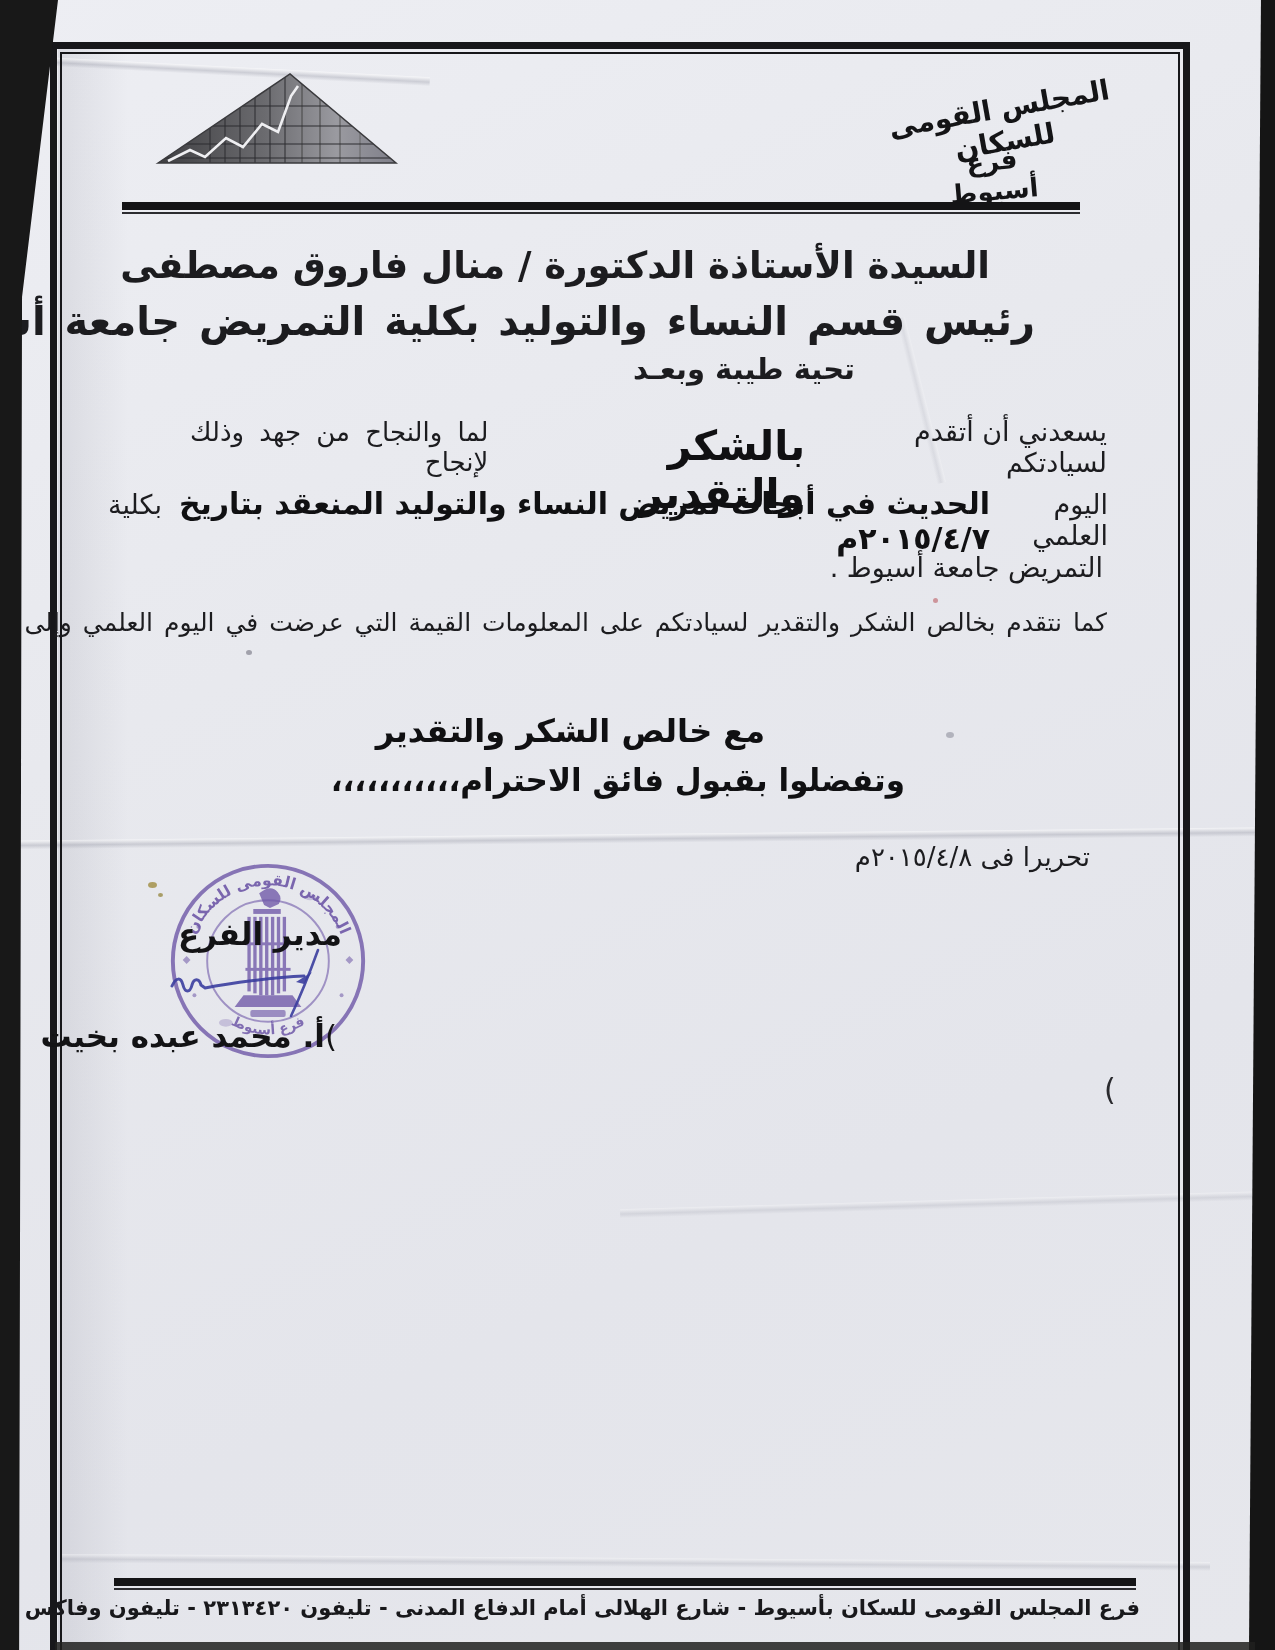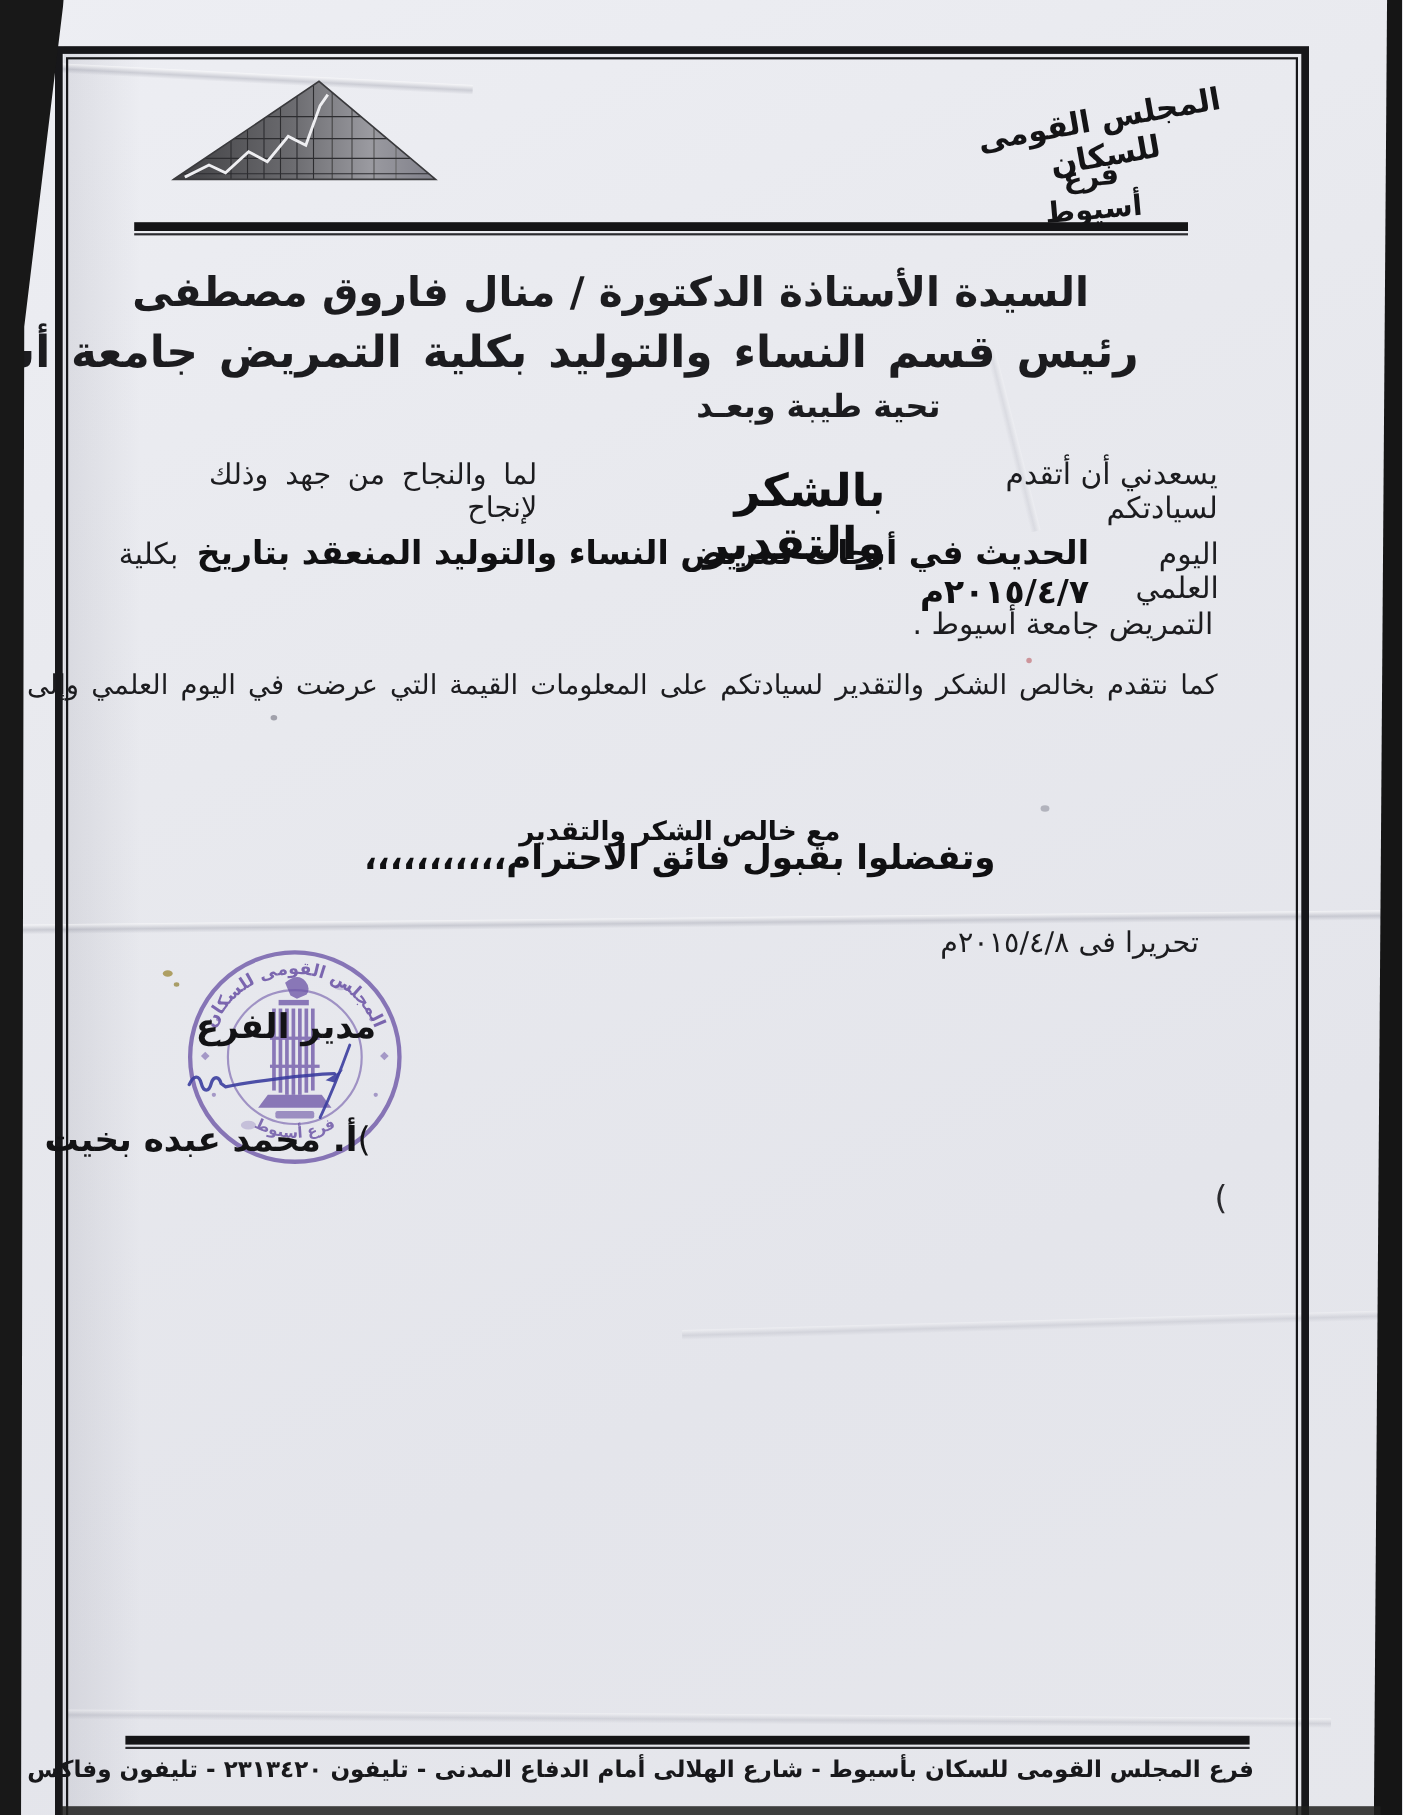--- a/index.html
+++ b/index.html
@@ -42,21 +42,21 @@
   .l1{left:112px;top:420px;width:995px;height:54px;display:flex;justify-content:space-between;align-items:center;direction:rtl;}
   .l1-intro{font-size:27px;}
   .l1-emph{font-size:41px;font-weight:bold;color:#101012;margin-top:46px;}
   .l1-rest{font-size:26px;word-spacing:7px;}
   .l2{left:108px;top:486px;width:1000px;display:flex;justify-content:space-between;align-items:baseline;direction:rtl;}
   .l2-a,.l2-c{font-size:27px;}
   .l2-b{font-size:30px;font-weight:bold;color:#101012;}
   .l3{right:172px;top:552px;font-size:27px;}
   .p2l1{left:112px;top:608px;width:995px;font-size:25px;text-align:right;word-spacing:3px;}
   .p2l2{right:355px;top:668px;font-size:26px;}
-  .clos1{left:453px;top:712px;width:330px;text-align:center;font-size:24px;font-weight:bold;color:#101012;margin-top:30px;}
+  .clos1{left:435px;top:712px;width:330px;text-align:center;font-size:32px;font-weight:bold;color:#101012;}
   .clos2{left:415px;top:762px;width:490px;text-align:center;font-size:31px;font-weight:bold;color:#101012;}
   .dateline{right:185px;top:842px;font-size:26px;}
   
   .stamp{left:165px;top:858px;width:206px;height:206px;}
   .signer-title{left:178px;top:916px;font-size:31px;font-weight:bold;color:#131315;direction:rtl;}
   .sig-ink{left:158px;top:942px;width:195px;height:80px;}
   .signer-name{right:938px;top:1018px;font-size:31px;font-weight:bold;color:#131315;}
   .paren1{unicode-bidi:isolate;direction:ltr;font-weight:normal;}
   .stray{left:1104px;top:1072px;font-size:30px;color:#2a2a2e;}
   

